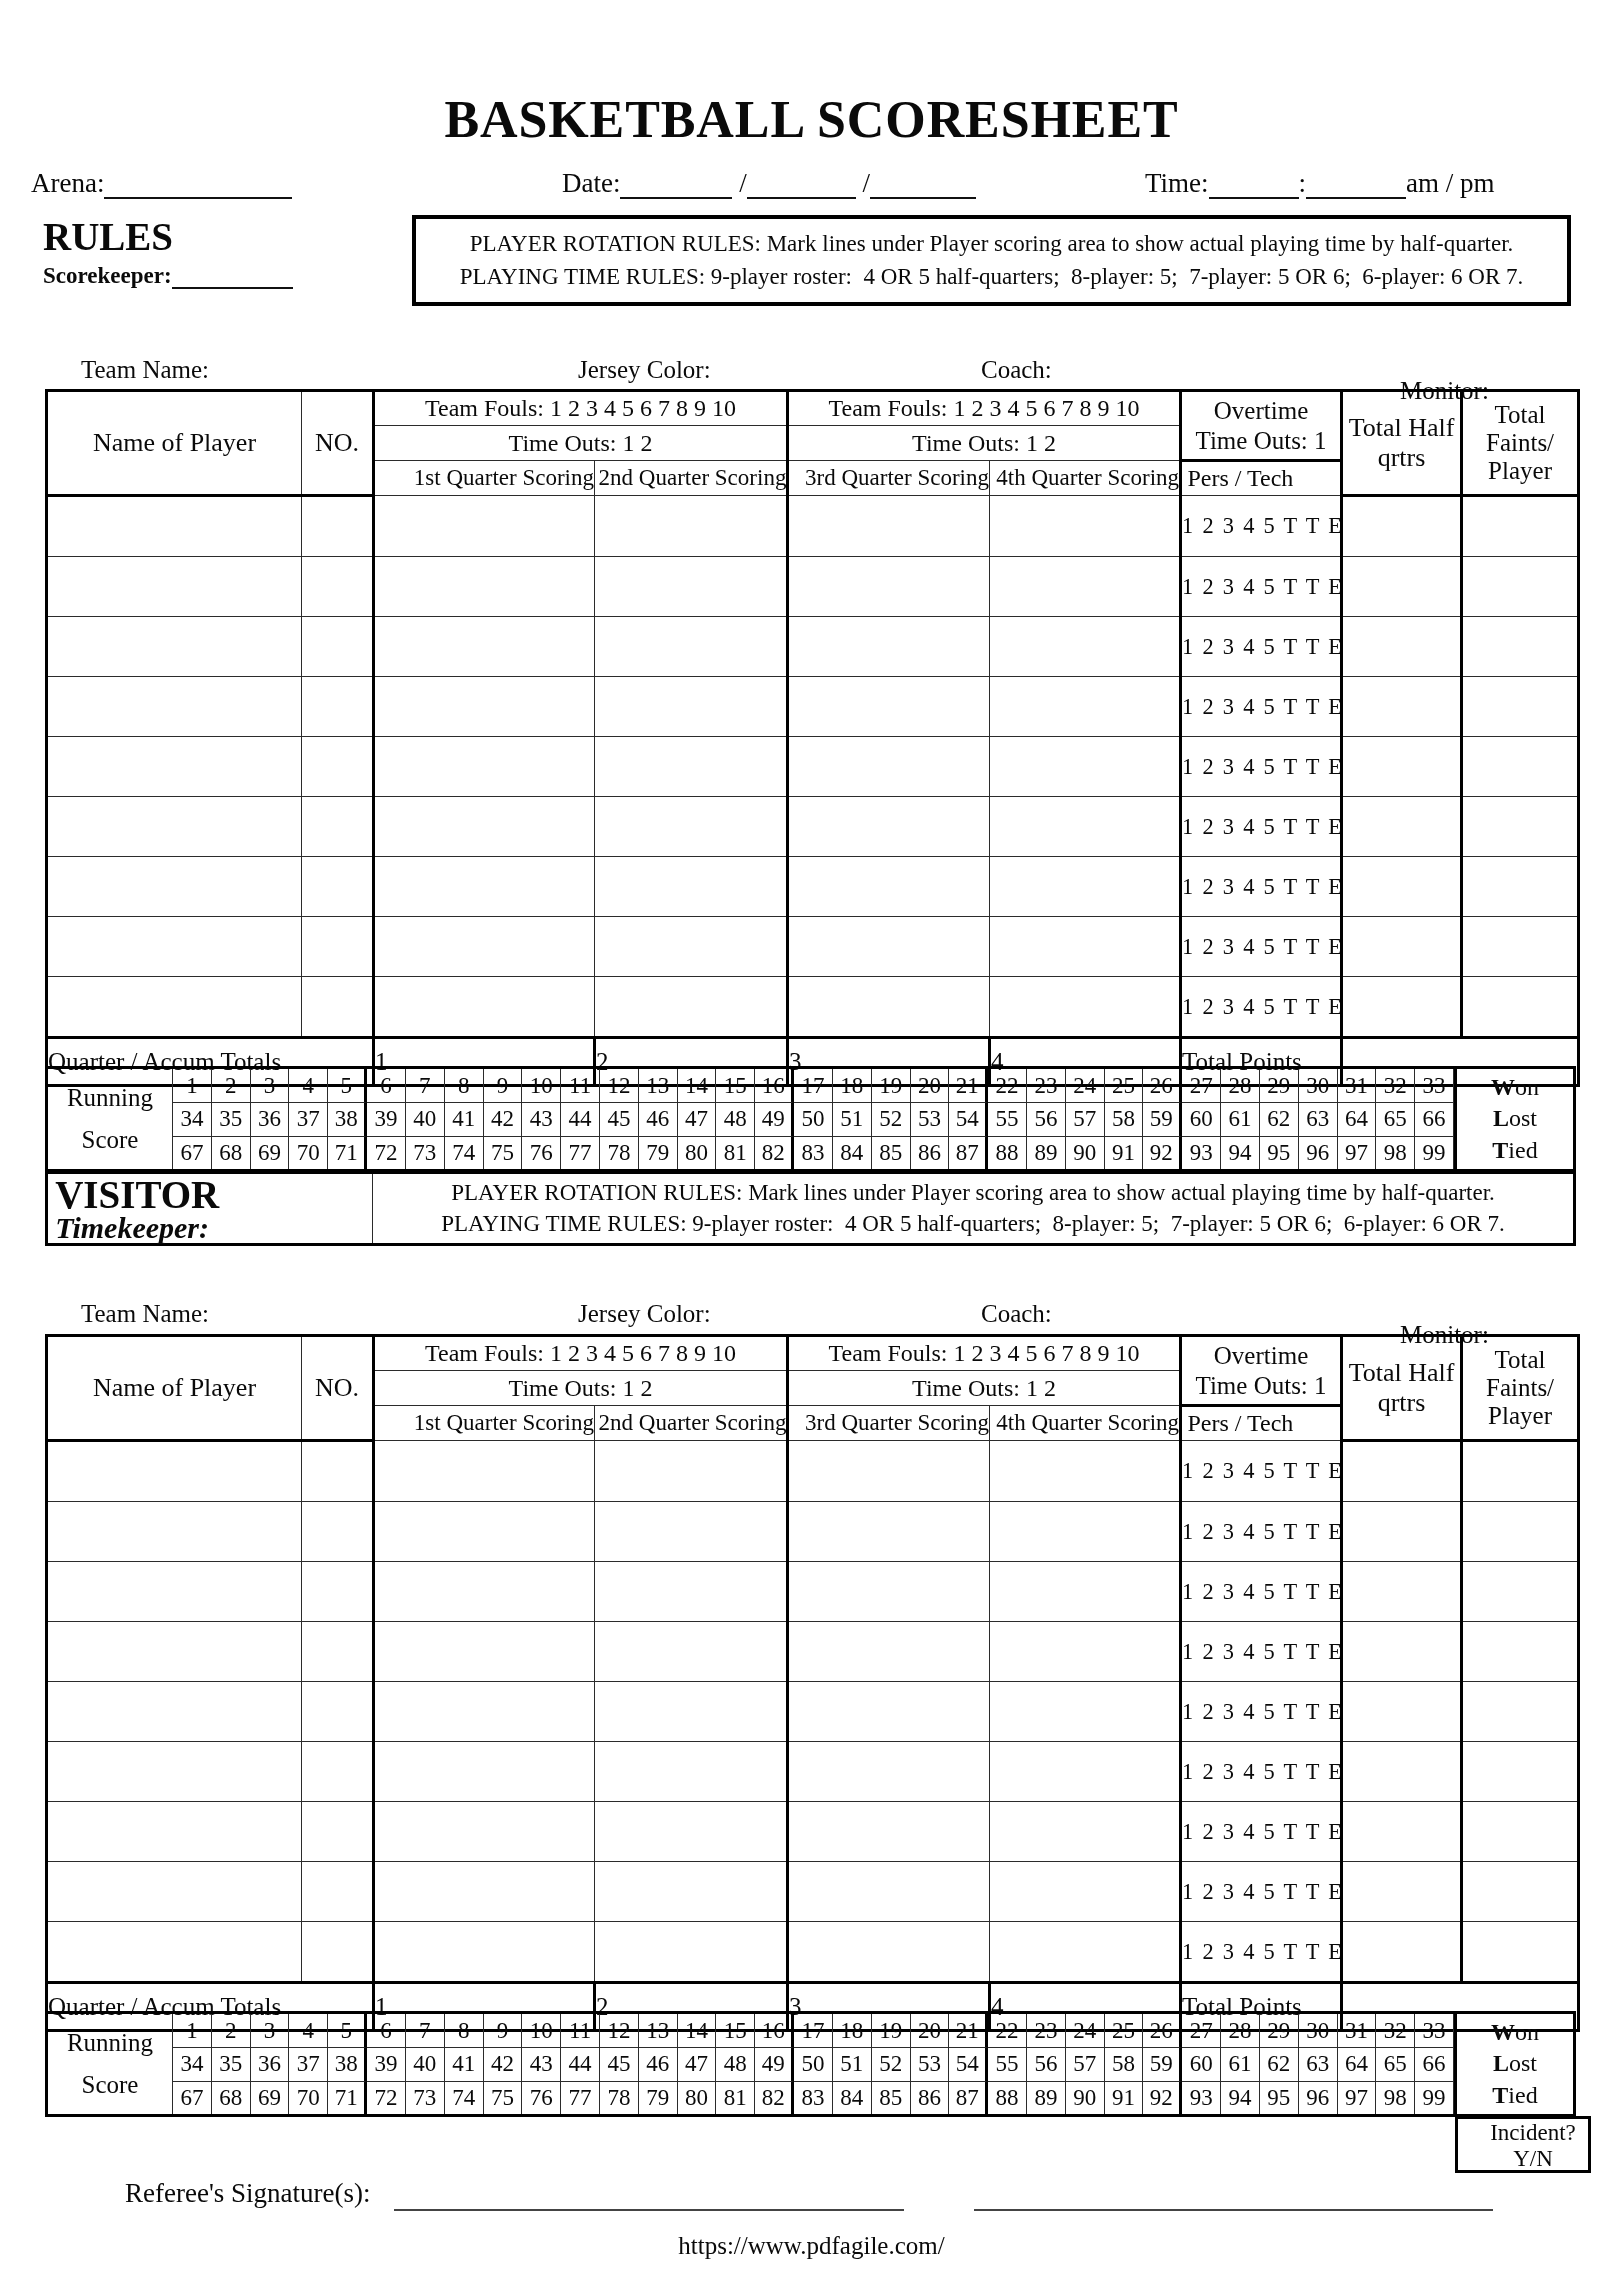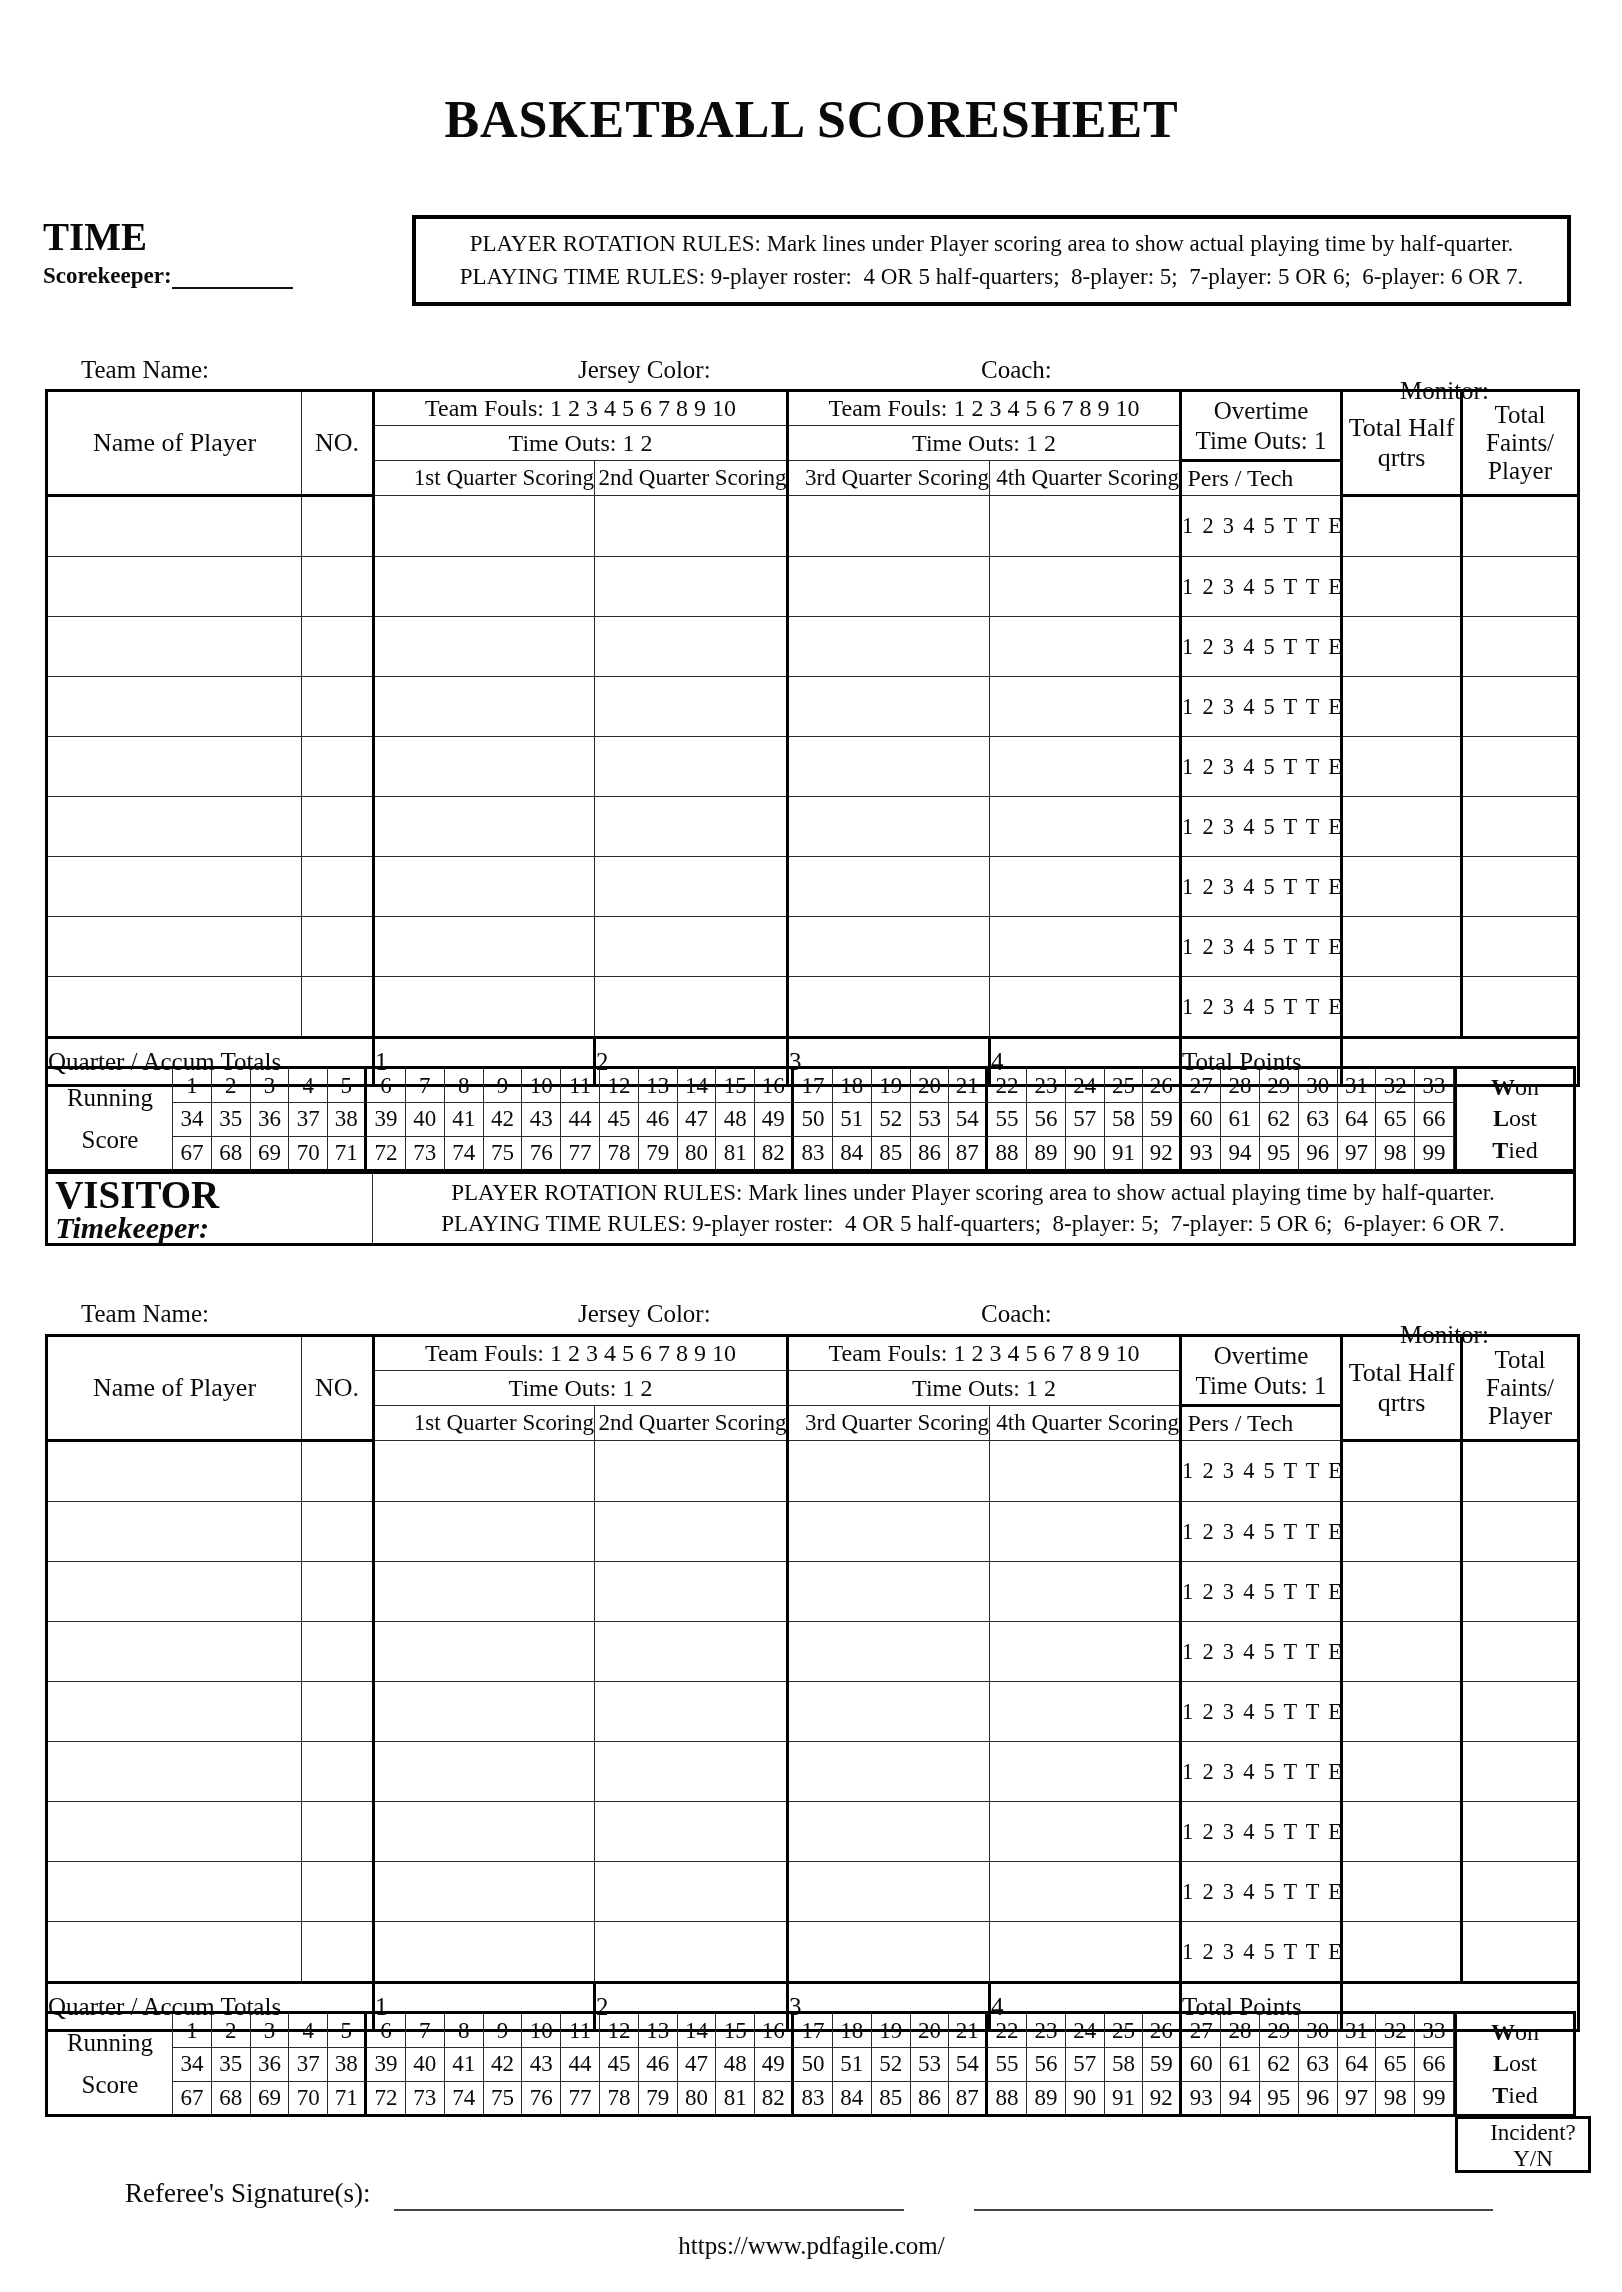--- a/index.html
+++ b/index.html
@@ -78,23 +78,36 @@
   .sig-line.two{left:974px; top:2209px; width:519px;}
   .url-row{position:absolute; top:2232px; left:0; width:100%; text-align:center; font-size:25px;}
 </style>
 </head>
 <body>
 
 <div class="sheet">
 
   <div class="title">BASKETBALL SCORESHEET</div>
 
+  <div class="info-row">
+    <div class="arena">
+      <span>Arena:</span><span class="uline" style="width:188px"></span>
+    </div>
+    <div class="date">
+      <span>Date:</span><span class="uline" style="width:112px"></span>
+      <span>/</span><span class="uline" style="width:109px"></span>
+      <span>/</span><span class="uline" style="width:106px"></span>
+    </div>
+    <div class="time">
+      <span>Time:</span><span class="uline" style="width:90px"></span><span>:</span><span class="uline" style="width:100px"></span><span>am / pm</span>
+    </div>
+  </div>
 
   <div class="home-head">
-    <div class="team-type-big">TIME</div>
+    <div class="team-type-big">RULES</div>
     <div class="keeper-line">
       <span>Scorekeeper:</span><span class="uline" style="width:121px;height:23px"></span>
     </div>
   </div>
 
   <div class="rules-box">
     <div class="rules-line">PLAYER ROTATION RULES: Mark lines under Player scoring area to show actual playing time by half-quarter.</div>
     <div class="rules-line">PLAYING TIME RULES: 9-player roster:  4 OR 5 half-quarters;  8-player: 5;  7-player: 5 OR 6;  6-player: 6 OR 7.</div>
   </div>
 

